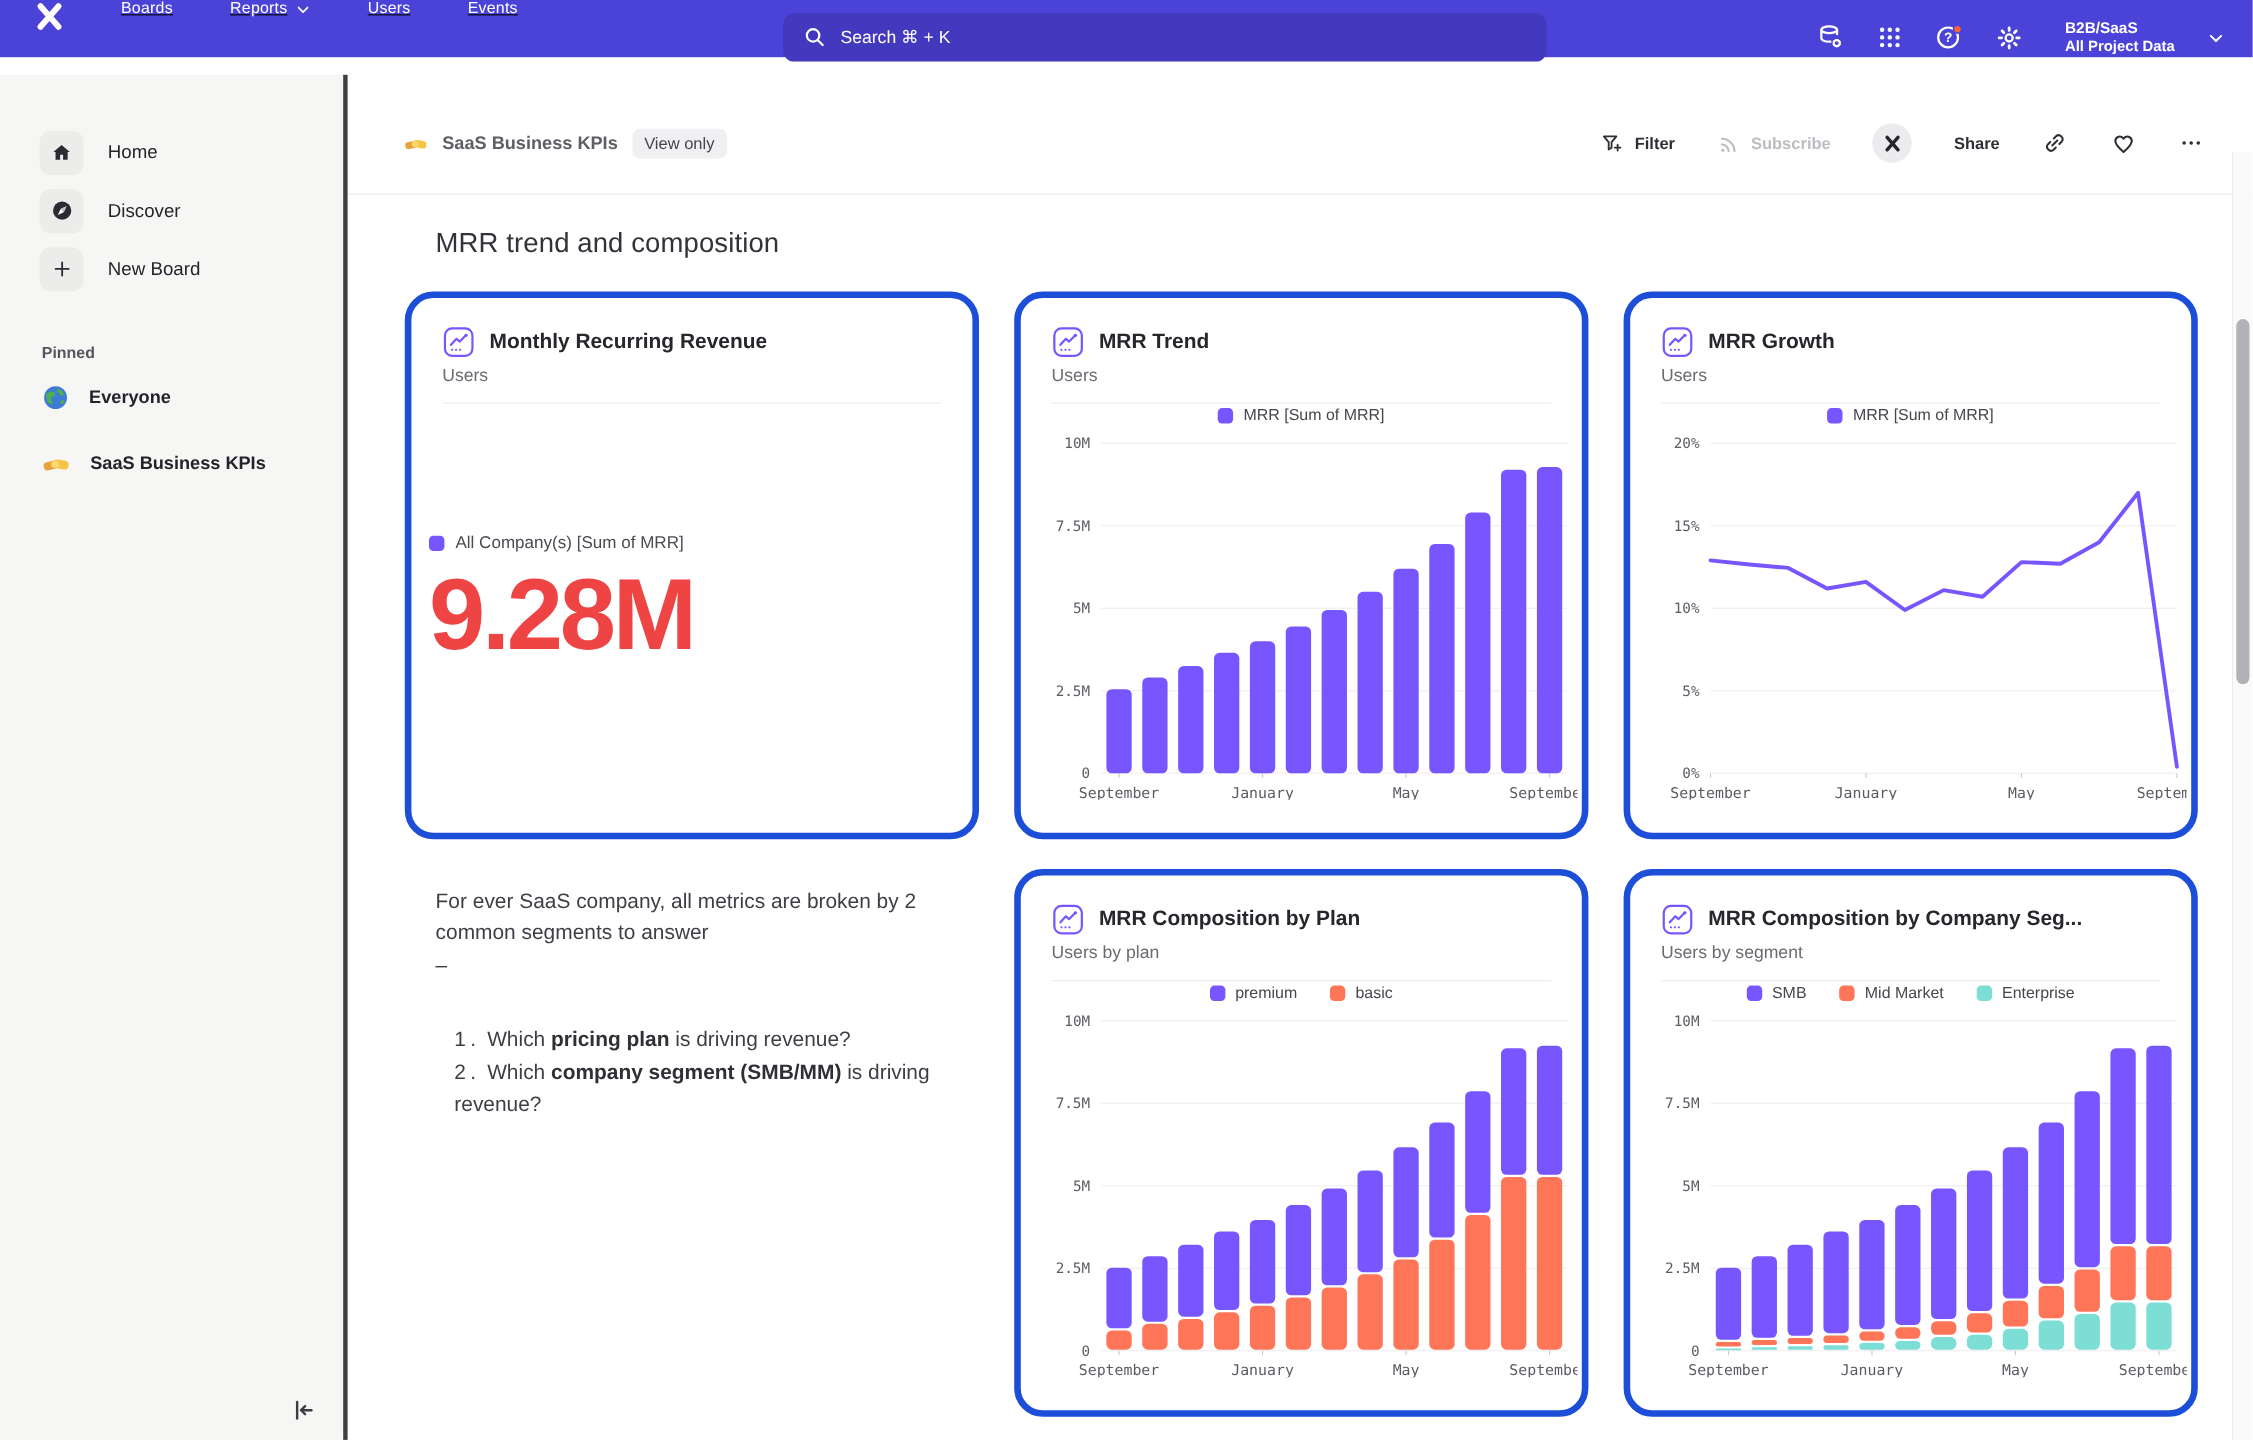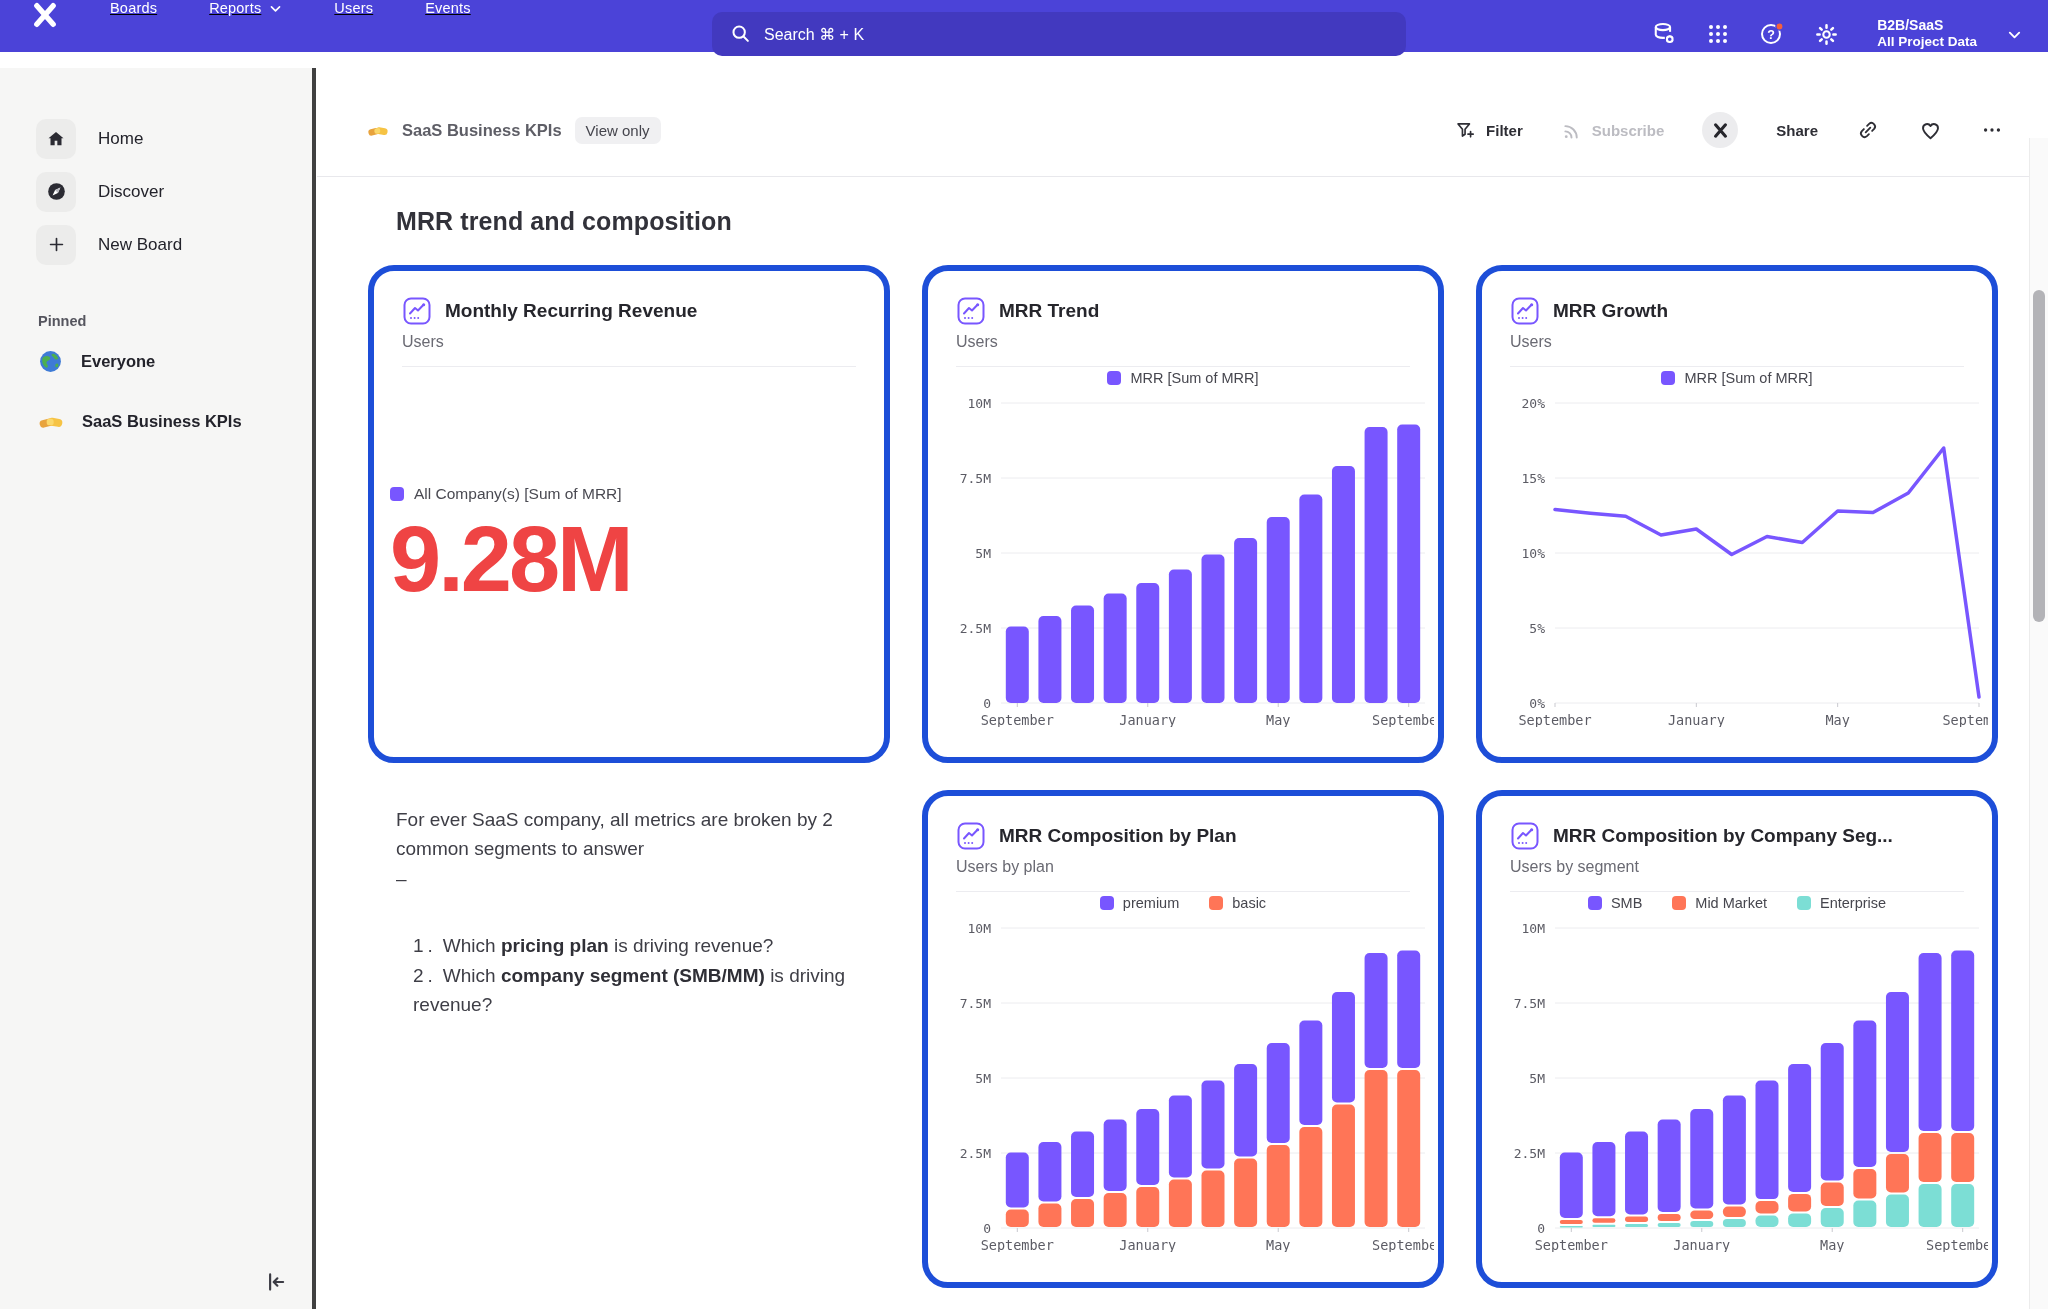--- a/index.html
+++ b/index.html
@@ -37,21 +37,21 @@
   .board-header { height:109px; border-bottom:1px solid #E8E8EC; display:flex; align-items:center; padding:16px 44px 0 50px; }
   .bh-left { display:flex; align-items:center; gap:13px; }
   .bh-title { font-size:16.5px; font-weight:600; color:#5E5E66; }
   .badge { background:#F0F0F2; color:#45454D; font-size:15px; padding:5px 11px; border-radius:7px; }
   .bh-right { margin-left:auto; display:flex; align-items:center; gap:38px; }
   .action { display:flex; align-items:center; gap:10px; font-size:15px; font-weight:600; color:#2E2E35; cursor:pointer; }
   .action.disabled { color:#BCBCC2; cursor:default; }
   .avatar { width:36px; height:36px; border-radius:50%; background:#ECECEE; display:flex; align-items:center; justify-content:center; cursor:pointer; }
   .icon-btn { width:24px; height:24px; display:flex; align-items:center; justify-content:center; cursor:pointer; }
 
-  .section-title { margin:30px 0 0 79px; font-size:25px; font-weight:700; color:#32323A; letter-spacing:.1px; }
+  .section-title { margin:30px 0 0 79px; font-size:25px; font-weight:400; color:#32323A; letter-spacing:.1px; }
 
   .card { position:absolute; width:522px; height:498px; background:#fff; border:6px solid #1d4ed8; border-radius:26px; }
   .card-head { padding:25px 28px 0 28px; }
   .title-row { display:flex; align-items:center; gap:13px; }
   .card-title { font-size:19px; font-weight:700; color:#26262C; white-space:nowrap; overflow:hidden; cursor:pointer; }
   .card-sub { margin-top:7px; font-size:16px; color:#6A6A73; }
   .divider { height:1px; background:#ECECF0; margin-top:15px; }
   .card-body { padding:0 16px; }
   .legend-row { height:22px; display:flex; align-items:center; justify-content:center; gap:30px; }
   .lg { display:flex; align-items:center; gap:9px; font-size:14.5px; color:#46464E; }

